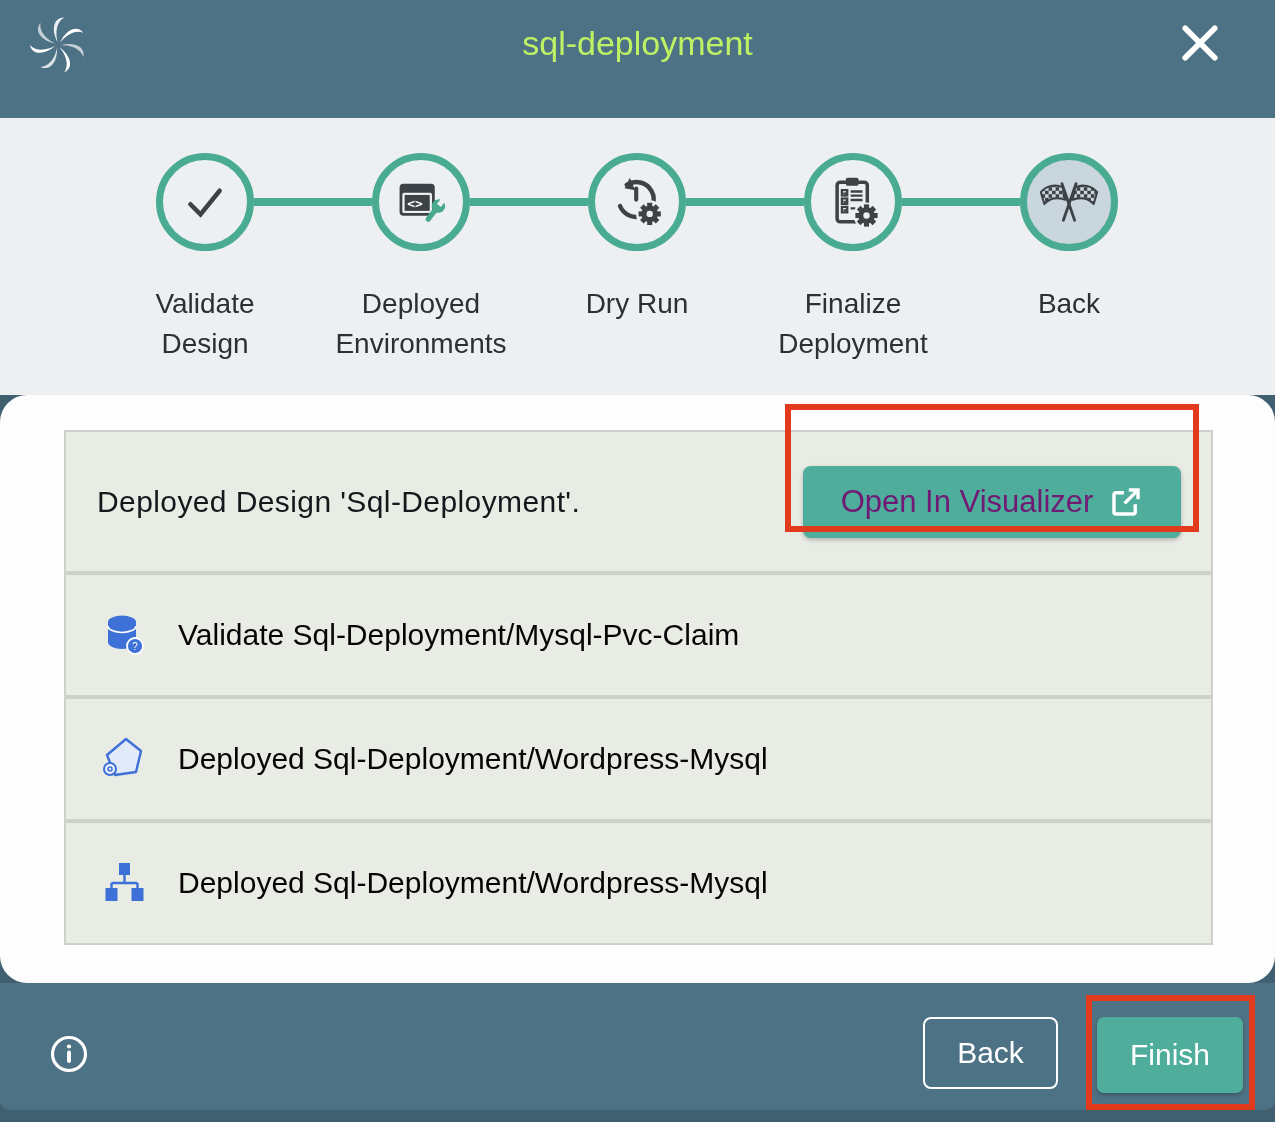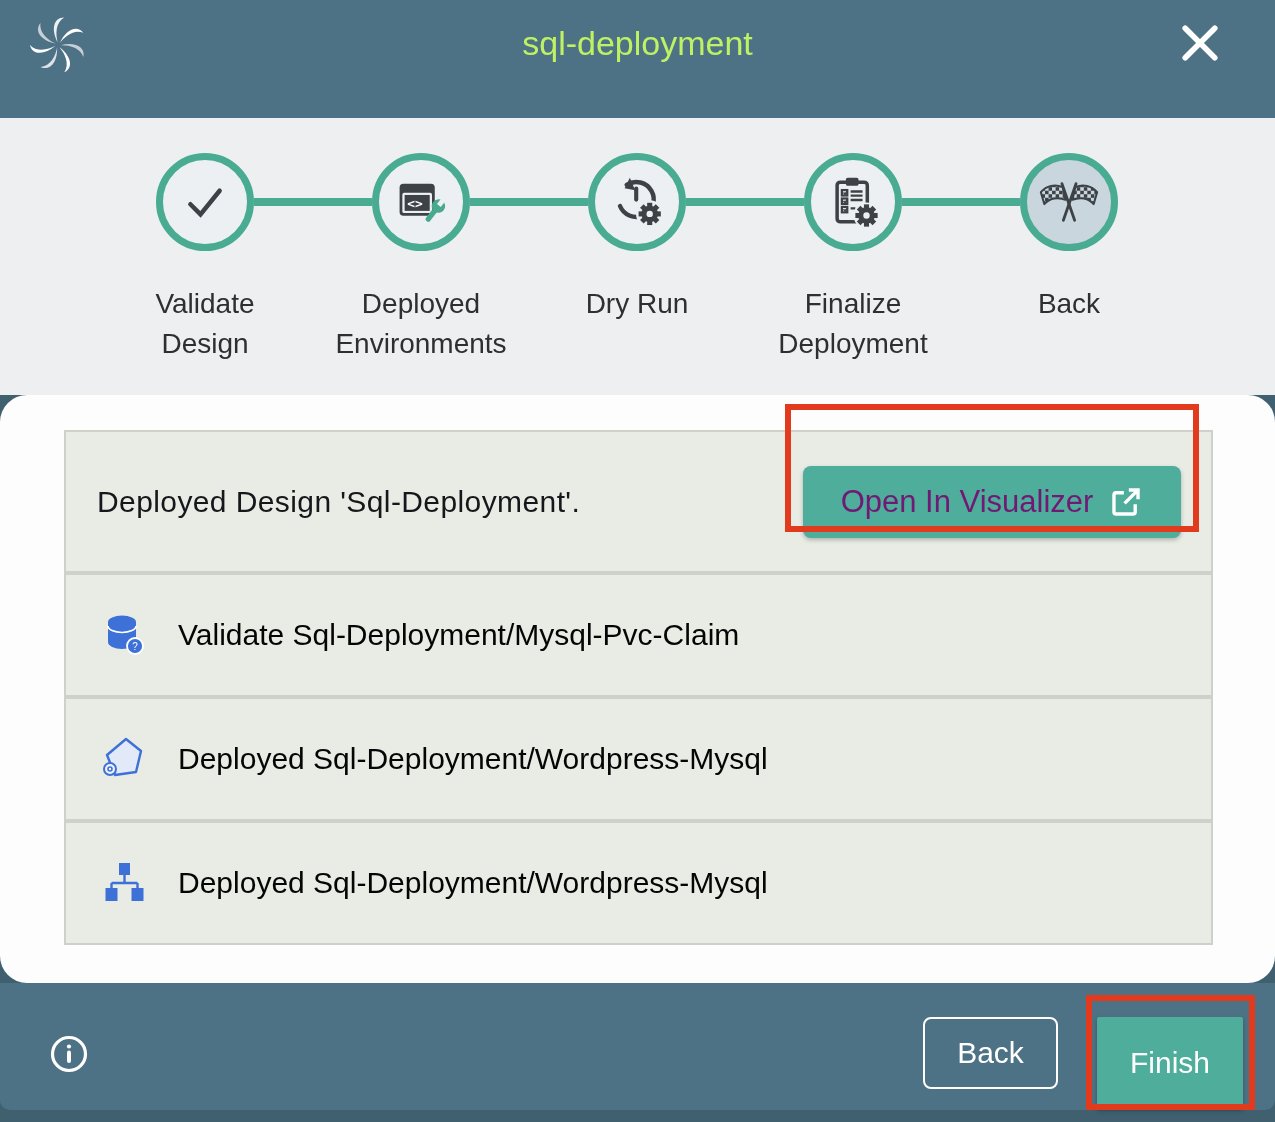--- a/index.html
+++ b/index.html
@@ -94,22 +94,22 @@
     position:absolute; left:49px; top:51px; width:40px; height:40px;
     background:none; border:none; padding:0; cursor:pointer;
   }
   .back-btn {
     position:absolute; left:923px; top:34px; width:135px; height:72px;
     background:transparent; border:2px solid #ffffff; border-radius:8px;
     color:#ffffff; font-size:30px; font-family:inherit; cursor:pointer;
   }
   .finish-wrap { position:absolute; left:1097px; top:34px; width:146px; height:72px; }
   .finish-btn {
-    width:146px; height:92px;
-    background:#4fad9b; border:none; border-radius:2px;
+    width:146px; height:76px;
+    background:#4fad9b; border:none; border-radius:7px;
     color:#ffffff; font-size:30px; font-family:inherit; cursor:pointer;
     box-shadow:0 2px 4px rgba(0,0,0,.25);
   }
 </style>
 </head>
 <body>
 
 <svg width="0" height="0" style="position:absolute">
   <defs>
     <pattern id="chk" width="5" height="5" patternUnits="userSpaceOnUse">

